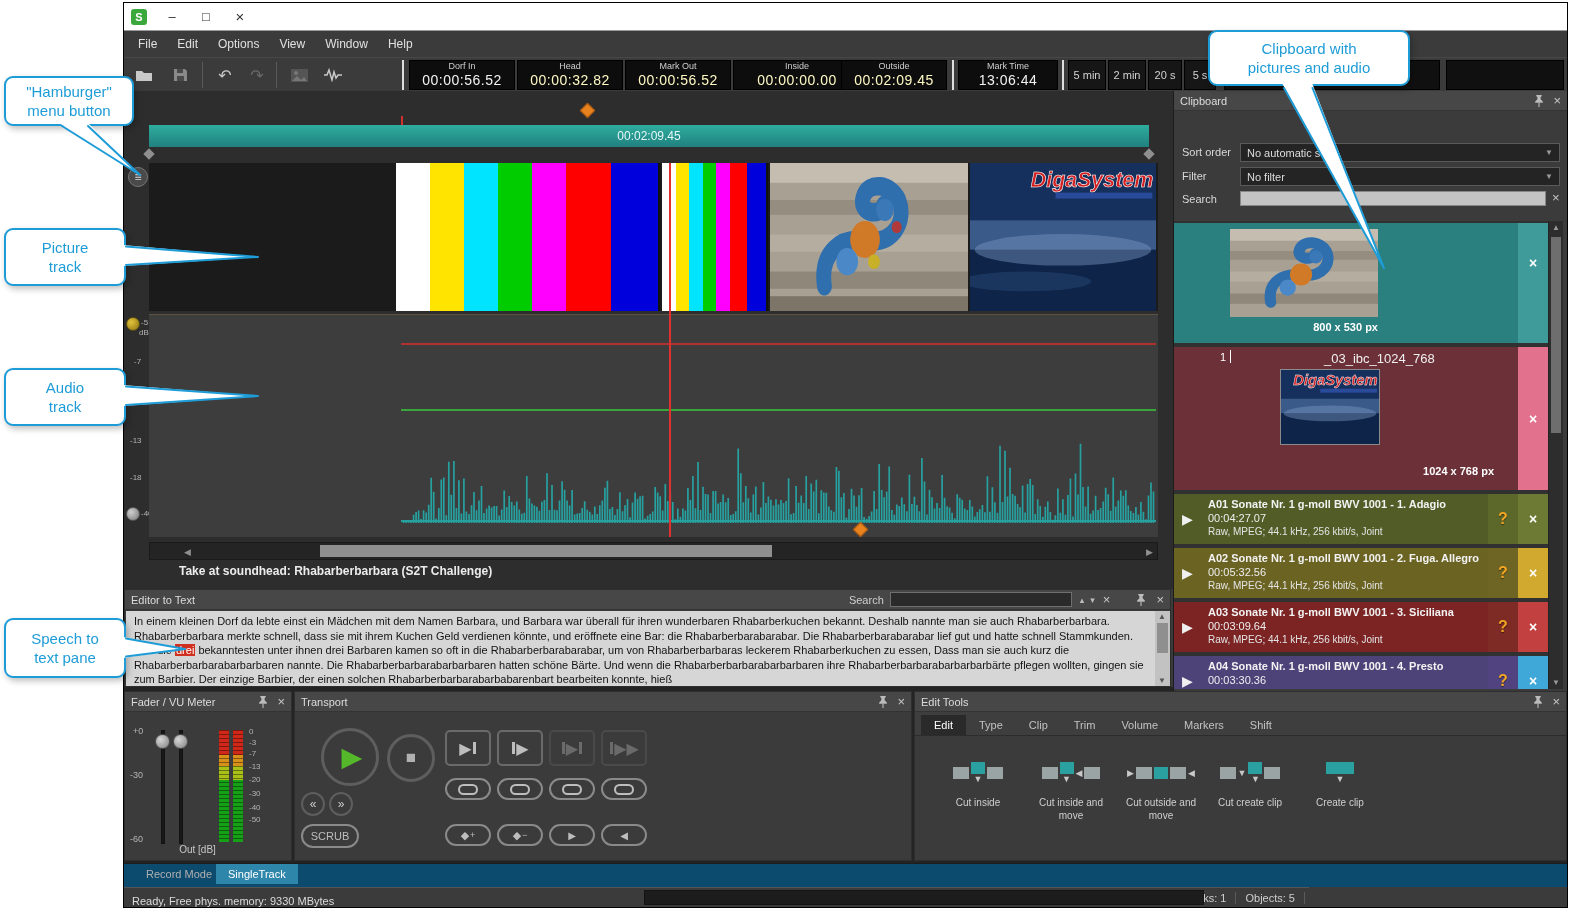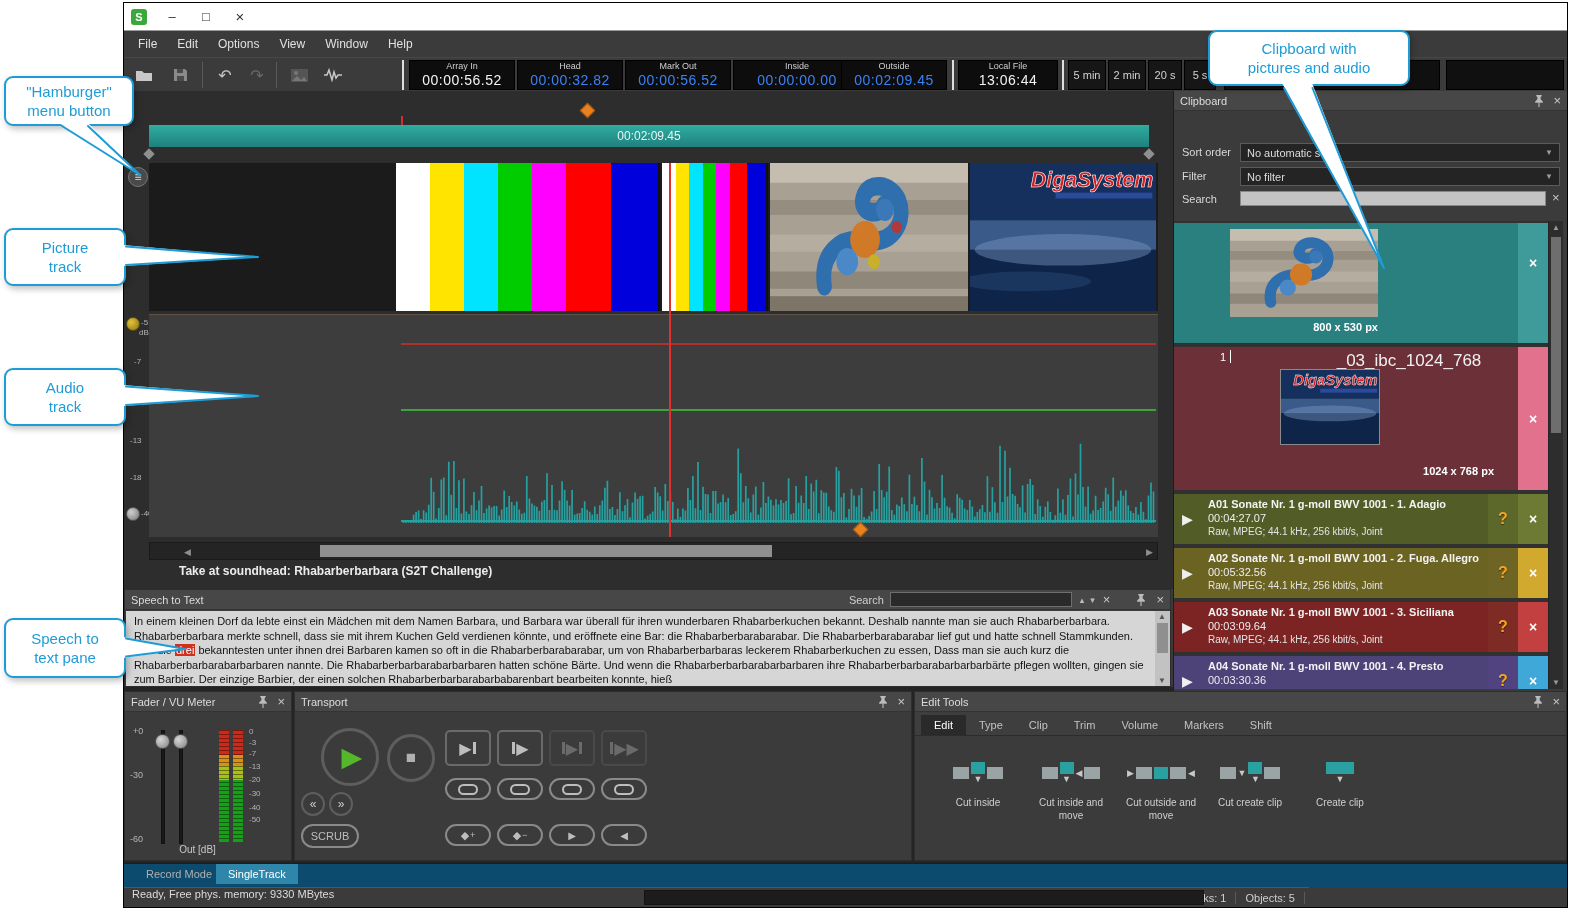--- a/index.html
+++ b/index.html
@@ -21,21 +21,21 @@
   
   .menubar{left:0;top:28px;width:1443px;height:26px;background:#3b3b3b;display:flex;align-items:center;padding-left:4px}
   .menuitem{padding:0 10px;color:#e0e0e0;font-size:12px;line-height:26px}
   .toolbar{left:0;top:54px;width:1443px;height:34px;background:#3b3b3b;border-top:1px solid #474747}
   .tbico{position:absolute;top:5px;height:24px;display:flex;align-items:center;justify-content:center;color:#c8c8c8;font-size:16px}
   .dim{color:#6a6a6a !important}
   .tsep{position:absolute;top:4px;width:1px;height:26px;background:#5a5a5a}
   .wsep{position:absolute;top:2px;width:2px;height:30px;background:#dedede}
   .tc{position:absolute;top:2px;height:30px;background:#0d0d0d;border:1px solid #000;text-align:center}
   .tc .l{font-size:9px;color:#cfcfcf;line-height:11px}
-  .tc .v{font-size:14px;color:#3b82f6;line-height:17px;letter-spacing:.5px}
+  .tc .v{font-size:14px;color:#fef9c3;line-height:17px;letter-spacing:.5px}
   .tc .v.bright{color:#f2f2f2}
   .zb{position:absolute;top:2px;height:30px;background:#161616;border:1px solid #000;color:#d2d2d2;font-size:11px;display:flex;align-items:center;justify-content:center}
   .recessed{position:absolute;top:2px;height:30px;background:#101010;border:1px solid #000}
 
   
   .diamond{position:absolute;transform:rotate(45deg);background:#e8821e;border:1px solid #a85a10}
   .gdiamond{position:absolute;transform:rotate(45deg);background:#8f8f8f}
   .ovbar{position:absolute;background:linear-gradient(#2fae9f,#20807f);display:flex;align-items:center;justify-content:center;color:#e6f7f7;font-size:12px}
   .ptrack{position:absolute;background:#1b1b1b;overflow:hidden}
   .atrack{position:absolute;background:#3d3d3d;border-top:1px solid #5d5244;overflow:hidden}
@@ -147,42 +147,42 @@
       </div>
       <div class="tbico" style="left:196px;width:26px">
         <svg width="18" height="14" viewBox="0 0 18 14">
             <polyline points="0,7 3,7 5,2 8,12 10,4 12,10 14,7 18,7" fill="none" stroke="#c8c8c8" stroke-width="1.5"></polyline>
           </svg>
       </div>
 
       <div class="wsep" style="left:278px"></div>
 
       <div class="tc" style="left:285px;width:106px">
-        <div class="l">Array In</div>
+        <div class="l">Dorf In</div>
           <div class="v bright">00:00:56.52</div>
       </div>
       <div class="tc" style="left:393px;width:106px">
         <div class="l">Head</div>
           <div class="v">00:00:32.82</div>
       </div>
       <div class="tc" style="left:501px;width:106px">
         <div class="l">Mark Out</div>
           <div class="v">00:00:56.52</div>
       </div>
       <div class="tc" style="left:609px;width:128px">
         <div class="l">Inside</div>
           <div class="v">00:00:00.00</div>
       </div>
       <div class="tc" style="left:717px;width:106px">
         <div class="l">Outside</div>
           <div class="v">00:02:09.45</div>
       </div>
       <div class="wsep" style="left:828px"></div>
       <div class="tc" style="left:834px;width:100px">
-        <div class="l">Local File</div>
+        <div class="l">Mark Time</div>
           <div class="v bright">13:06:44</div>
       </div>
       <div class="wsep" style="left:938px"></div>
 
       <div class="zb" style="left:944px;width:38px">5 min</div>
       <div class="zb" style="left:984px;width:38px">2 min</div>
       <div class="zb" style="left:1024px;width:34px">20 s</div>
       <div class="zb" style="left:1060px;width:32px">5 s</div>
       <div class="recessed" style="left:1100px;width:216px"></div>
       <div class="recessed" style="left:1322px;width:118px"></div>
@@ -257,21 +257,21 @@
     <div class="hscroll" style="left:25px;top:539px;width:1009px;height:18px">
       <span class="sarrow" style="left:34px;top:4px">◀</span>
       <div class="hthumb" style="left:170px;top:2px;width:452px;height:12px"></div>
       <span class="sarrow" style="right:4px;top:4px">▶</span>
     </div>
 
     <div class="a" style="left:55px;top:561px;font-size:12px;font-weight:bold;color:#ececec">Take at soundhead: Rhabarberbarbara (S2T Challenge)</div>
 
     <div class="panel" style="left:0;top:586px;width:1047px;height:98px">
       <div class="phead">
-        <span>Speech to Text</span>
+        <span>Editor to Text</span>
         <span style="margin-left:auto;margin-right:6px;color:#cfcfcf">Search</span>
         <input class="ssearch" style="">
         <span style="margin-left:8px;color:#bbb;font-size:9px">▴</span>
         <span style="margin-left:6px;color:#bbb;font-size:9px">▾</span>
         <span class="xico" style="margin-left:8px">×</span>
         <svg class="pinicon" style="margin-left:26px" viewBox="0 0 9 11">
             <path d="M2 0h5v1L6 2v2l2 2v1H1V6l2-2V2L2 1z" fill="#bbb"></path>
             <rect x="4" y="7" width="1" height="4" fill="#bbb"></rect>
           </svg>
         <span class="xico" style="margin-left:10px">×</span>
@@ -503,21 +503,21 @@
               <circle cx="78" cy="80" r="11" fill="#4a88c8"></circle>
             </svg>
           </div>
           <div class="a" style="left:56px;top:98px;width:148px;text-align:right;font-size:11px;font-weight:bold;color:#fff">800 x 530 px</div>
           <div class="cstripx" style="left:344px;background:#3f9b99;align-items:flex-start;padding-top:32px">×</div>
         </div>
 
         <div class="citem" style="top:126px;height:143px;background:#6b3038">
           <span class="a" style="left:46px;top:4px;font-size:11px;color:#fff">1</span>
           <span class="a" style="left:56px;top:3px;width:1px;height:13px;background:#fff"></span>
-          <div class="a" style="left:150px;top:4px;width:170px;text-align:center;font-size:17px;color:#f0f0f0">_03_ibc_1024_768</div>
+          <div class="a" style="left:150px;top:4px;width:170px;text-align:left;font-size:13px;color:#f0f0f0">_03_ibc_1024_768</div>
           <div class="a" style="left:106px;top:22px;width:100px;height:76px;border:1px solid #8a8a8a">
             <svg width="98" height="74" viewBox="0 0 200 150" preserveAspectRatio="none">
               <rect width="200" height="150" fill="#0a1a3a"></rect>
               <rect y="0" width="200" height="58" fill="#16305e"></rect>
               <rect y="58" width="200" height="30" fill="#3a5a8a"></rect>
               <rect y="88" width="200" height="62" fill="#0e2448"></rect>
               <ellipse cx="100" cy="88" rx="95" ry="16" fill="#7a97c0" opacity="0.45"></ellipse>
               <text x="197" y="30" text-anchor="end" font-size="30" font-weight="bold" font-style="italic" fill="#d42020" stroke="#ffffff" stroke-width="0.8">DigaSystem</text>
               <rect x="80" y="38" width="116" height="8" fill="#2a4a9a"></rect>
             </svg>
@@ -576,21 +576,21 @@
         <div class="vthumbl" style="top:16px;height:196px;background:#6e6e6e"></div>
         <span style="position:absolute;left:3px;bottom:2px;font-size:8px;color:#999">▼</span>
       </div>
     </div>
 
     <div class="a" style="left:0;top:860px;width:1443px;height:24px;background:#0c4a6e;border-top:1px solid #1d1d1d">
       <span style="position:absolute;left:10px;top:0;padding:4px 12px;font-size:11px;color:#b0b0b0">Record Mode</span>
       <span style="position:absolute;left:92px;top:0;padding:4px 12px;font-size:11px;color:#fff;background:#2e86ab">SingleTrack</span>
     </div>
 
-    <div class="a" style="left:0;top:884px;width:1185px;height:20px;background:#3b3b3b;border-top:1px solid #555;display:flex;align-items:flex-start">
+    <div class="a" style="left:0;top:884px;width:1185px;height:20px;background:#3b3b3b;border-top:1px solid #555;display:flex;align-items:flex-end">
       <span style="margin-left:8px;font-size:11px;color:#dcdcdc">Ready, Free phys. memory: 9330 MBytes</span>
       <div style="position:absolute;left:520px;top:2px;width:560px;height:15px;background:#1c1c1c;border:1px solid #141414"></div>
       <div style="margin-left:auto;display:flex;height:100%;align-items:center">
         <span style="border-left:1px solid #5a5a5a;padding:0 9px;font-size:11px;color:#cfcfcf">Pipe: disabled</span>
         <span style="border-left:1px solid #5a5a5a;padding:0 9px;font-size:11px;color:#cfcfcf">User: HSC</span>
         <span style="border-left:1px solid #5a5a5a;padding:0 9px;font-size:11px;color:#cfcfcf">Undo level: 10 of 10</span>
         <span style="border-left:1px solid #5a5a5a;padding:0 9px;font-size:11px;color:#cfcfcf">Tracks: 1</span>
         <span style="border-left:1px solid #5a5a5a;border-right:1px solid #5a5a5a;padding:0 9px;margin-right:4px;font-size:11px;color:#cfcfcf">Objects: 5</span>
       </div>
     </div>

